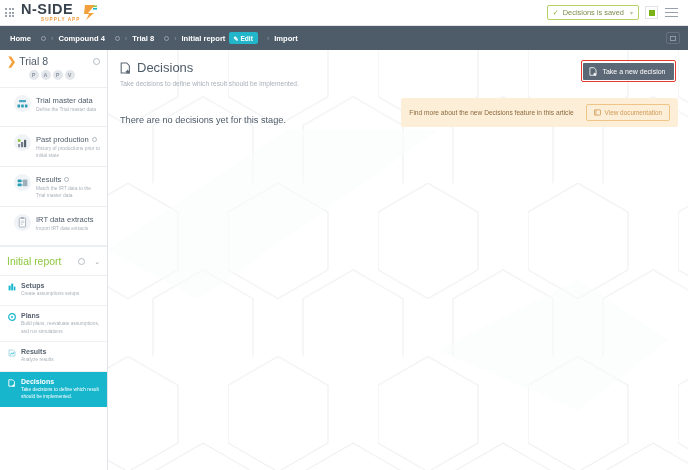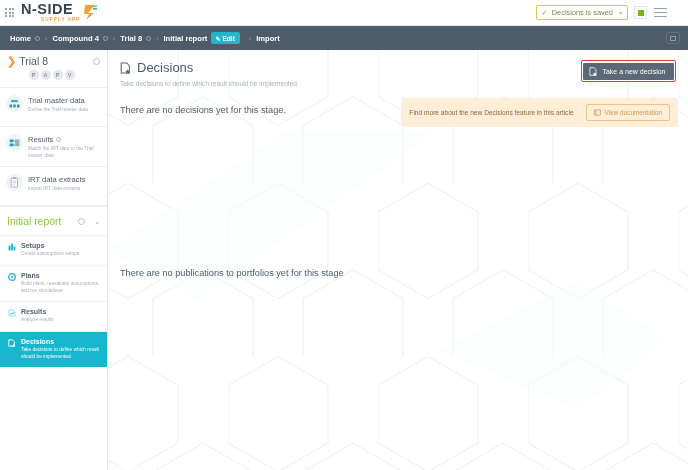--- a/index.html
+++ b/index.html
@@ -10,21 +10,21 @@
     overflow: hidden;
   }
   .app { position: relative; width: 688px; height: 470px; display: flex; flex-direction: column; }
 
   
   .topbar {
     height: 26px; flex: 0 0 26px;
     background: #ffffff;
     border-bottom: 1px solid #e4e7ea;
     display: flex; align-items: center;
-    padding: 0 20px 0 5px;
+    padding: 0 9px 0 5px;
   }
   .waffle { display: grid; grid-template-columns: repeat(3, 2px); grid-template-rows: repeat(3, 2px);
             gap: 1.5px; margin-right: 7px; }
   .waffle i { width: 2px; height: 2px; background: #9aa3ad; display: block; }
   .logo-wrap { display: flex; align-items: center; gap: 3px; }
   .logo-text { display: flex; flex-direction: column; align-items: flex-start; line-height: 1; }
   .logo-main { font-size: 14.5px; font-weight: 700; color: #38424d; letter-spacing: .5px; }
   .logo-sub { font-size: 4.6px; font-weight: 700; color: #f09a3e; letter-spacing: 1.1px; margin-top: 1px; margin-left:20px;}
   .logo-mark { width: 15px; height: 17px; position: relative; }
   .topbar-right { margin-left: auto; display: flex; align-items: center; gap: 6px; }
@@ -40,21 +40,21 @@
   .sq-btn i { width: 6px; height: 6px; background: #7ab317; display: block; }
   .burger { display: flex; flex-direction: column; gap: 2.4px; padding: 2px 1px; }
   .burger i { width: 13px; height: 1.5px; background: #98a1ab; display: block; }
 
   
   .crumbbar {
     height: 24px; flex: 0 0 24px; background: #4e5b69;
     display: flex; align-items: center; padding: 0 8px 0 10px;
     font-size: 7.6px; color: #ffffff; font-weight: 700;
   }
-  .crumb { display: flex; align-items: center; gap: 4px; white-space: nowrap; }
+  .crumb { display: flex; align-items: center; gap: 10px; white-space: nowrap; }
   .crumb .lbl { color: #ffffff; }
   .crumb .cog { width: 5px; height: 5px; border-radius: 50%;
                 border: 1px solid #97a1ac; display: inline-block; }
   .sep { color: #8d98a4; margin: 0 5px; font-size: 7px; font-weight: 400; }
   .edit-chip {
     background: #23b5c9; color: #fff; font-size: 6.6px; font-weight: 700;
     padding: 2.5px 5px 2.5px 4px; border-radius: 2px;
     display: flex; align-items: center; gap: 2px; margin: 0 4px;
   }
   .edit-chip .pen { font-size: 6px; }
@@ -84,21 +84,21 @@
   .badges { display: flex; gap: 2px; justify-content: center; margin-top: 3px; padding-right: 4px; }
   .badge {
     width: 10px; height: 10px; border-radius: 50%; background: #e3e7eb;
     color: #8c96a1; font-size: 5.4px; display: flex; align-items: center;
     justify-content: center; font-weight: 700;
   }
 
   .nav-list { display: flex; flex-direction: column; }
   .nav-item {
     display: flex; align-items: flex-start; gap: 5px;
-    padding: 7px 6px 7px 6px; border-bottom: 1px solid #eceff2; min-height: 39px;
+    padding: 7px 6px 7px 14px; border-bottom: 1px solid #eceff2; min-height: 39px;
   }
   .nav-ico {
     width: 17px; height: 17px; flex: 0 0 17px; border-radius: 50%;
     background: #f1f4f7; display: flex; align-items: center; justify-content: center;
   }
   .nav-txt { display: flex; flex-direction: column; gap: 1px; padding-top: 1px; }
   .nav-title { font-size: 7.6px; color: #4e5b69; display: flex; align-items: center; gap: 3px; }
   .nav-title .clock { width: 5px; height: 5px; border-radius: 50%;
                       border: 1px solid #b0b8c0; display: inline-block; }
   .nav-desc { font-size: 4.9px; color: #a9b1ba; line-height: 1.45; }
@@ -127,21 +127,21 @@
   .main-inner { position: relative; z-index: 1; padding: 10px 12px 0 12px; }
   .main-head { display: flex; align-items: flex-start; }
   .page-title-row { display: flex; align-items: center; gap: 5px; }
   .page-title { font-size: 13px; color: #4e5b69; font-weight: 400; }
   .page-sub { font-size: 6.6px; color: #a9b1ba; margin-top: 5px; }
   .take-btn-wrap { margin-left: auto; border: 1.6px solid #e8392c; border-radius: 2px; padding: 1.5px; }
   .take-btn {
     background: #5c6875; color: #ffffff; font-size: 7px; border: 0; cursor: pointer;
     padding: 4px 8px 4px 6px; border-radius: 1px; display: flex; align-items: center; gap: 4px;
   }
-  .empty-msg { font-size: 9.2px; color: #4e5b69; margin-top: 18px; }
+  .empty-msg { font-size: 9.2px; color: #4e5b69; margin-top: 28px; }
   .empty-msg.second { margin-top: 153px; }
 
   .info-banner {
     position: absolute; right: 10px; top: 48px; z-index: 2;
     background: #fdeed8; border-radius: 2px; padding: 6px 8px;
     display: flex; align-items: center; gap: 12px;
   }
   .info-text { font-size: 6.6px; color: #8c6a3d; }
   .doc-btn {
     border: 1px solid #f0c389; background: transparent; color: #cf9a55;
@@ -263,20 +263,37 @@
           </span>
           <span class="nav-txt">
             <span class="nav-title">
               <span>Trial master data</span>
             </span>
             <span class="nav-desc">Define the Trial master data</span>
           </span>
         </div>
 
 
+        <div class="nav-item">
+          <span class="nav-ico">
+            <svg width="11" height="10" viewBox="0 0 11 10">
+              <rect x="1" y="6" width="2.2" height="3.2" fill="#8e99a5"></rect>
+              <rect x="4" y="4" width="2.2" height="5.2" fill="#6f7c89"></rect>
+              <rect x="7" y="1.8" width="2.2" height="7.4" fill="#58646f"></rect>
+              <circle cx="2.2" cy="2.6" r="1.5" fill="#8cc63f"></circle>
+            </svg>
+          </span>
+          <span class="nav-txt">
+            <span class="nav-title">
+              <span>Past production</span>
+              <span class="clock"></span>
+            </span>
+            <span class="nav-desc">History of productions prior to initial state</span>
+          </span>
+        </div>
 
         <div class="nav-item">
           <span class="nav-ico">
             <svg width="11" height="10" viewBox="0 0 11 10">
               <rect x="0.6" y="1.6" width="4" height="2.6" rx="0.4" fill="#2d9cb5"></rect>
               <rect x="0.6" y="5.6" width="4" height="2.6" rx="0.4" fill="#2d9cb5"></rect>
               <rect x="6" y="1.6" width="4.4" height="6.6" rx="0.5" fill="#9fb0bd"></rect>
               <path d="M4.8 3 L6 3 M4.8 7 L6 7" stroke="#2d9cb5" stroke-width="0.7"></path>
             </svg>
           </span>
@@ -418,18 +435,17 @@
                   <path d="M1 9.2 L1 0.8 L5.6 0.8 L7.8 3 L7.8 9.2 Z" fill="none" stroke="#ffffff" stroke-width="0.9"></path>
                   <path d="M6.4 6 L7 7.3 L8.4 7.5 L7.4 8.5 L7.6 9.9 L6.4 9.2 L5.2 9.9 L5.4 8.5 L4.4 7.5 L5.8 7.3 Z" fill="#ffffff"></path>
                 </svg>
               </span>
               <span>Take a new decision</span>
             </button>
           </div>
         </div>
 
         <div class="empty-msg">There are no decisions yet for this stage.</div>
-        <div class="empty-msg second">There are no publications to portfolios yet for this stage</div>
       </div>
 
     </div>
   </div>
 </div>
 
 </body></html>

